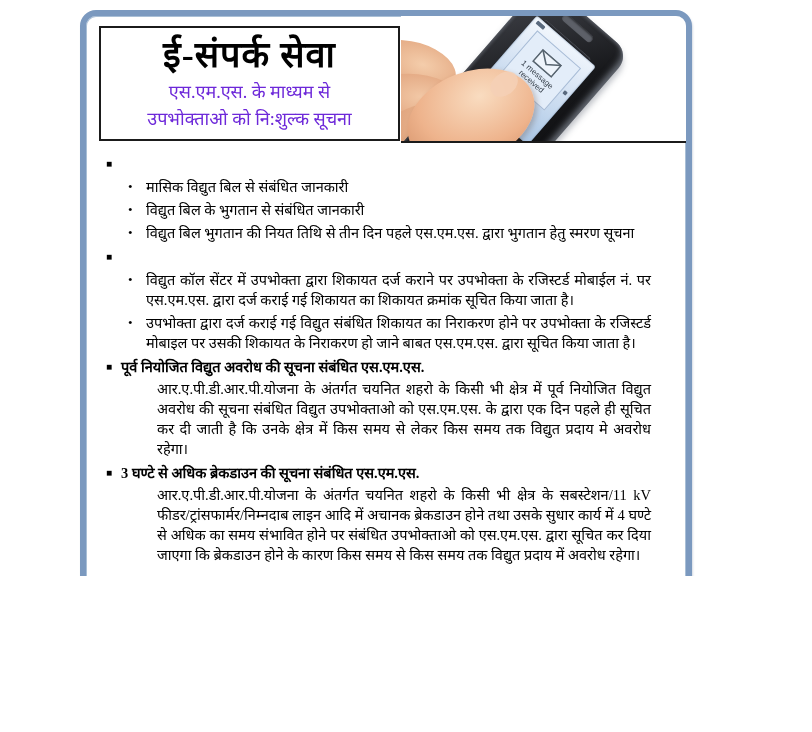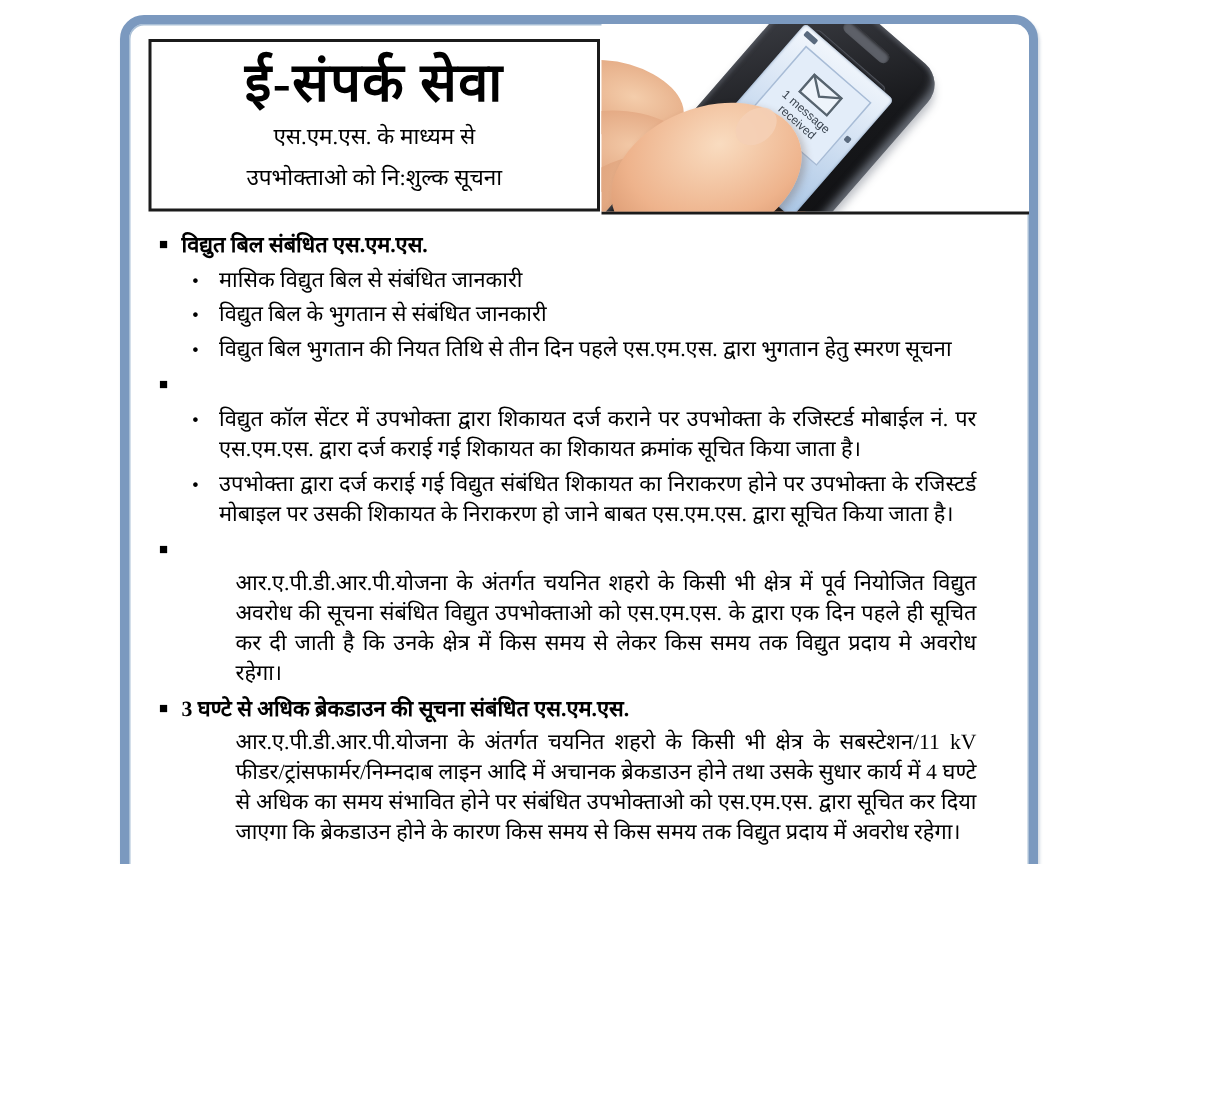--- a/index.html
+++ b/index.html
@@ -13,21 +13,21 @@
     overflow:hidden;
   }
   .inner { position:absolute; left:6px; top:6px; width:600px; height:656px; }
 
   
   .title-box {
     position:absolute; left:7px; top:4px; width:301px; height:115px;
     border:2px solid #1b1b1b; background:#ffffff; text-align:center;
   }
   .title-main { margin-top:4px; font-size:36px; font-weight:600; color:#000; letter-spacing:1px; line-height:46px; }
-  .title-sub  { font-size:15px; color:#000000; line-height:25px; margin-top:2px; }
+  .title-sub  { font-size:18px; color:#6d28d9; line-height:25px; margin-top:2px; }
 
   
   .photo {
     position:absolute; left:309px; top:-6px; width:290px; height:127px;
     background:#ffffff; border-bottom:2px solid #1b1b1b; overflow:hidden;
   }
   .skin { position:absolute; border-radius:50%; }
   .finger-a { left:-32px; top:26px; width:88px; height:50px; transform:rotate(16deg);
     background:radial-gradient(ellipse at 60% 40%, #f4cdab, #e2a57e 70%, #cf8f68); }
   .finger-b { left:-36px; top:58px; width:100px; height:56px; transform:rotate(6deg);
@@ -119,21 +119,20 @@
         </div>
         <div class="thumb">
           <div class="nail"></div>
         </div>
       </div>
 
       <div class="bodytext">
 
         <div class="sec-head">
           <span class="sq">■</span>
-          <span>विद्युत बिल संबंधित एस.एम.एस.</span>
         </div>
         <div class="sub-item">
           <span class="dot">•</span>
           <span class="txt">मासिक विद्युत बिल से संबंधित जानकारी</span>
         </div>
         <div class="sub-item">
           <span class="dot">•</span>
           <span class="txt">विद्युत बिल के भुगतान से संबंधित जानकारी</span>
         </div>
         <div class="sub-item">
@@ -148,20 +147,21 @@
           <span class="dot">•</span>
           <span class="txt">विद्युत कॉल सेंटर में उपभोक्ता द्वारा शिकायत दर्ज कराने पर उपभोक्ता के रजिस्टर्ड मोबाईल नं. पर एस.एम.एस. द्वारा दर्ज कराई गई शिकायत का शिकायत क्रमांक सूचित किया जाता है।</span>
         </div>
         <div class="sub-item">
           <span class="dot">•</span>
           <span class="txt">उपभोक्ता द्वारा दर्ज कराई गई विद्युत संबंधित शिकायत का निराकरण होने पर उपभोक्ता के रजिस्टर्ड मोबाइल पर उसकी शिकायत के निराकरण हो जाने बाबत एस.एम.एस. द्वारा सूचित किया जाता है।</span>
         </div>
 
         <div class="sec-head">
           <span class="sq">■</span>
+          <span>पूर्व नियोजित विद्युत अवरोध की सूचना संबंधित एस.एम.एस.</span>
         </div>
         <p class="sec-para">आर.ए.पी.डी.आर.पी.योजना के अंतर्गत चयनित शहरो के किसी भी क्षेत्र में पूर्व नियोजित विद्युत अवरोध की सूचना संबंधित विद्युत उपभोक्ताओ को एस.एम.एस. के द्वारा एक दिन पहले ही सूचित कर दी जाती है कि उनके क्षेत्र में किस समय से लेकर किस समय तक विद्युत प्रदाय मे अवरोध रहेगा।</p>
 
         <div class="sec-head">
           <span class="sq">■</span>
           <span>3 घण्टे से अधिक ब्रेकडाउन की सूचना संबंधित एस.एम.एस.</span>
         </div>
         <p class="sec-para">आर.ए.पी.डी.आर.पी.योजना के अंतर्गत चयनित शहरो के किसी भी क्षेत्र के सबस्टेशन/11 kV फीडर/ट्रांसफार्मर/निम्नदाब लाइन आदि में अचानक ब्रेकडाउन होने तथा उसके सुधार कार्य में 4 घण्टे से अधिक का समय संभावित होने पर संबंधित उपभोक्ताओ को एस.एम.एस. द्वारा सूचित कर दिया जाएगा कि ब्रेकडाउन होने के कारण किस समय से किस समय तक विद्युत प्रदाय में अवरोध रहेगा।</p>
       </div>
 

